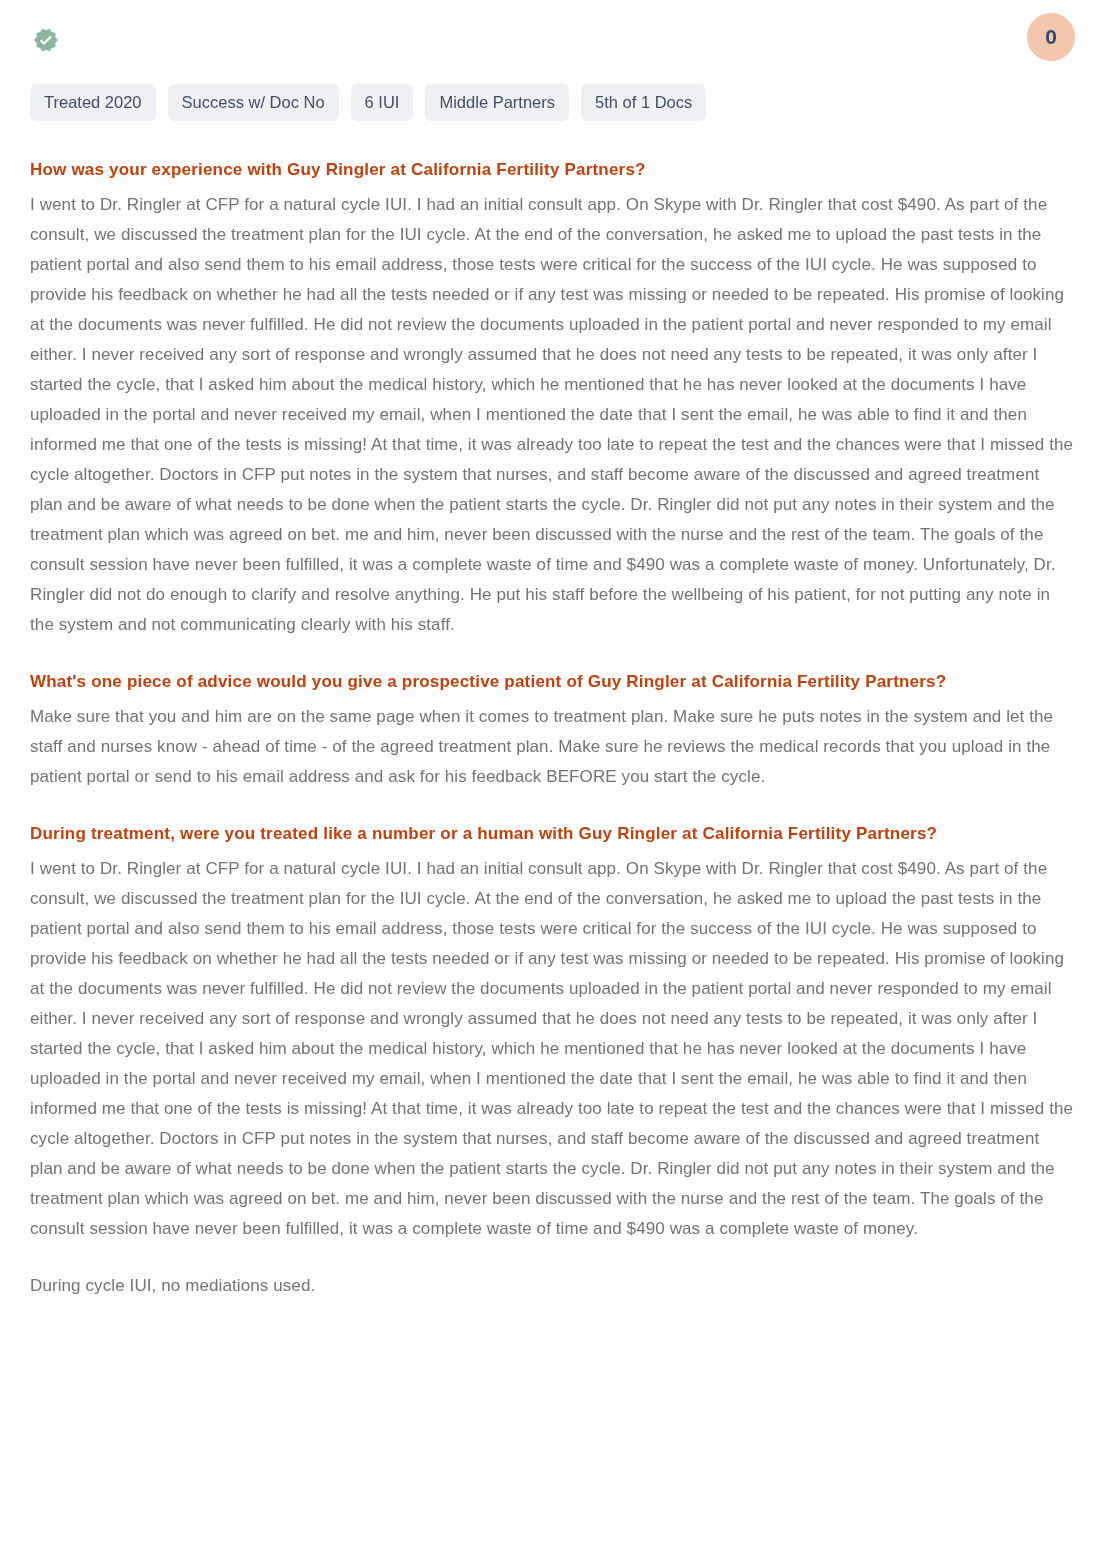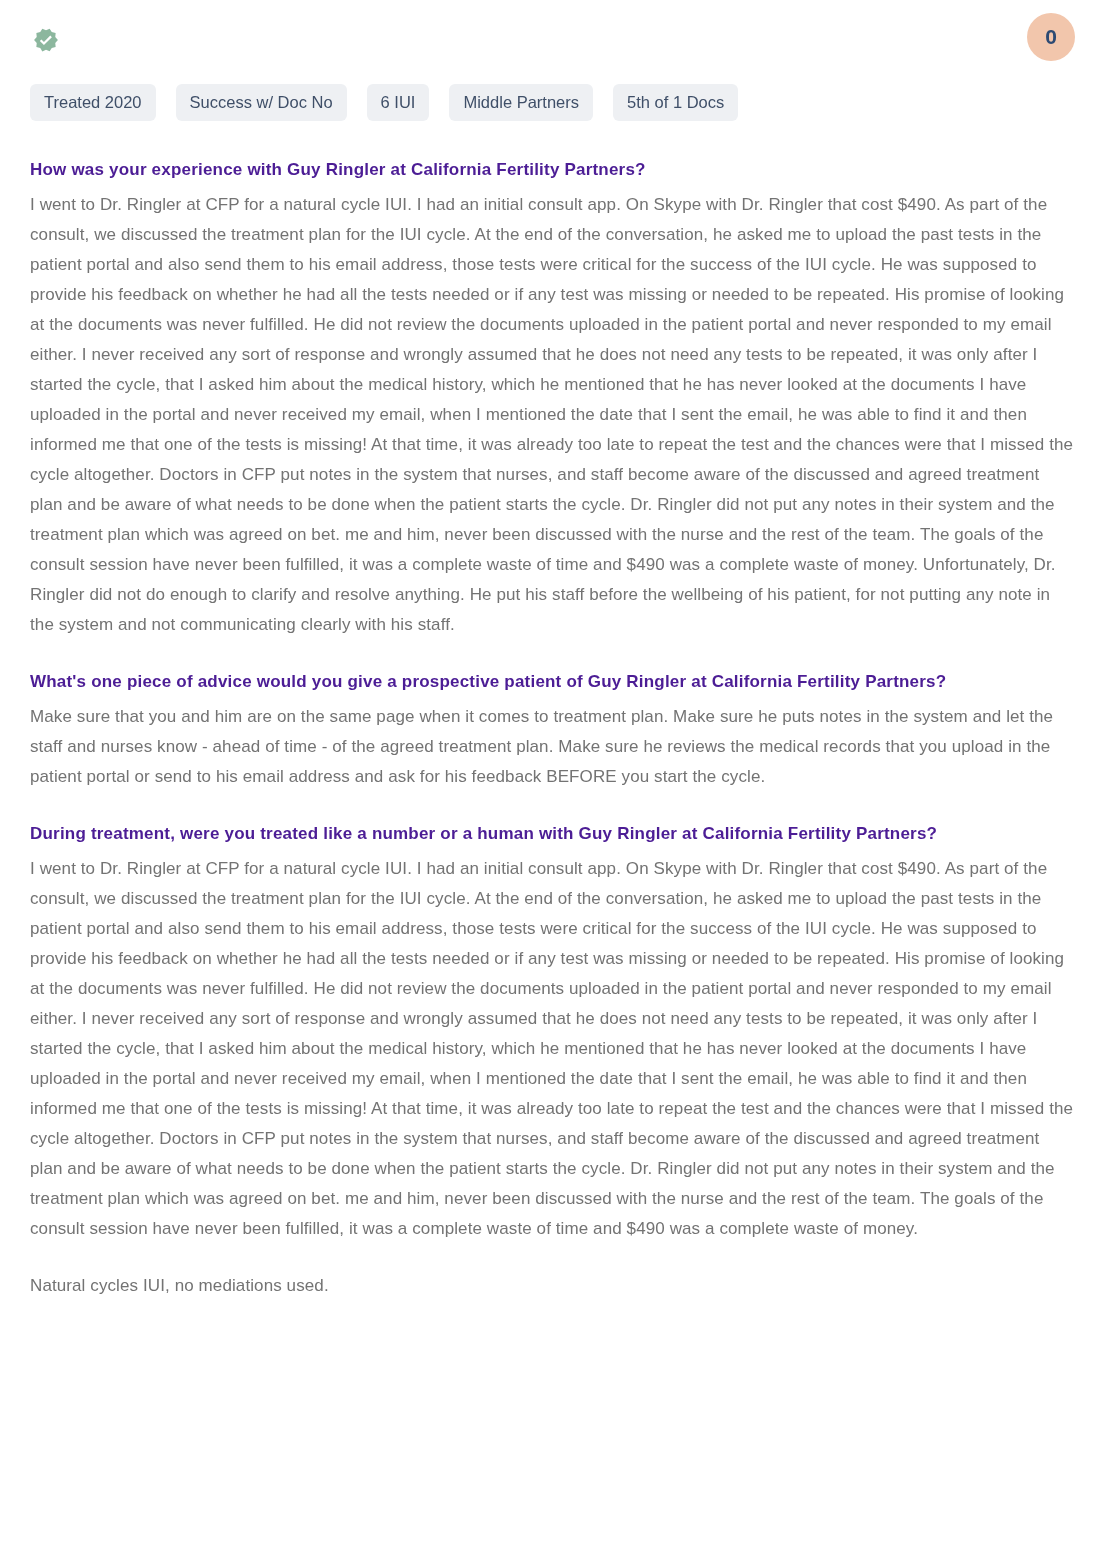--- a/index.html
+++ b/index.html
@@ -21,36 +21,36 @@
   .bubble {
     position: absolute; right: 30px; top: 13px;
     width: 48px; height: 48px; border-radius: 50%;
     background: #f2c6ac;
     display: flex; align-items: center; justify-content: center;
     color: #2d4a73; font-size: 21px; font-weight: 700;
     cursor: pointer;
   }
 
   
-  .tags { padding: 0 30px; display: flex; flex-wrap: wrap; gap: 20px; }
+  .tags { padding: 0 30px; display: flex; flex-wrap: wrap; gap: 12px; }
   .tag {
     display: inline-flex; align-items: center;
     background: #eef0f3; color: #3f4f68;
     font-size: 16.5px; line-height: 1;
     padding: 10px 14px; border-radius: 6px;
     white-space: nowrap;
   }
 
   
   .content { padding: 34px 30px 40px 30px; }
   .qa { margin-bottom: 27px; }
   .qa:last-child { margin-bottom: 0; }
   .question {
     font-size: 17px; font-weight: 700; line-height: 30px;
-    color: #4c1d95; max-width: 990px; margin-bottom: 5px;
+    color: #c2410c; max-width: 990px; margin-bottom: 5px;
     letter-spacing: 0.2px;
   }
   .answer {
     font-size: 17px; font-weight: 400; line-height: 30px;
     color: #737373; letter-spacing: 0.1px;
   }
 </style>
 </head>
 <body>
 
@@ -86,17 +86,17 @@
       <h2 class="question">What's one piece of advice would you give a prospective patient of Guy Ringler at California Fertility Partners?</h2>
       <p class="answer">Make sure that you and him are on the same page when it comes to treatment plan. Make sure he puts notes in the system and let the staff and nurses know - ahead of time - of the agreed treatment plan. Make sure he reviews the medical records that you upload in the patient portal or send to his email address and ask for his feedback BEFORE you start the cycle.</p>
     </section>
 
     <section class="qa">
       <h2 class="question">During treatment, were you treated like a number or a human with Guy Ringler at California Fertility Partners?</h2>
       <p class="answer">I went to Dr. Ringler at CFP for a natural cycle IUI. I had an initial consult app. On Skype with Dr. Ringler that cost $490. As part of the consult, we discussed the treatment plan for the IUI cycle. At the end of the conversation, he asked me to upload the past tests in the patient portal and also send them to his email address, those tests were critical for the success of the IUI cycle. He was supposed to provide his feedback on whether he had all the tests needed or if any test was missing or needed to be repeated. His promise of looking at the documents was never fulfilled. He did not review the documents uploaded in the patient portal and never responded to my email either. I never received any sort of response and wrongly assumed that he does not need any tests to be repeated, it was only after I started the cycle, that I asked him about the medical history, which he mentioned that he has never looked at the documents I have uploaded in the portal and never received my email, when I mentioned the date that I sent the email, he was able to find it and then informed me that one of the tests is missing! At that time, it was already too late to repeat the test and the chances were that I missed the cycle altogether. Doctors in CFP put notes in the system that nurses, and staff become aware of the discussed and agreed treatment plan and be aware of what needs to be done when the patient starts the cycle. Dr. Ringler did not put any notes in their system and the treatment plan which was agreed on bet. me and him, never been discussed with the nurse and the rest of the team. The goals of the consult session have never been fulfilled, it was a complete waste of time and $490 was a complete waste of money.</p>
     </section>
 
     <section class="qa">
-      <p class="answer">Natural cycles IUI, no mediations used.</p>
+      <p class="answer">During cycle IUI, no mediations used.</p>
     </section>
 
   </main>
 </div>
 
 </body></html>

